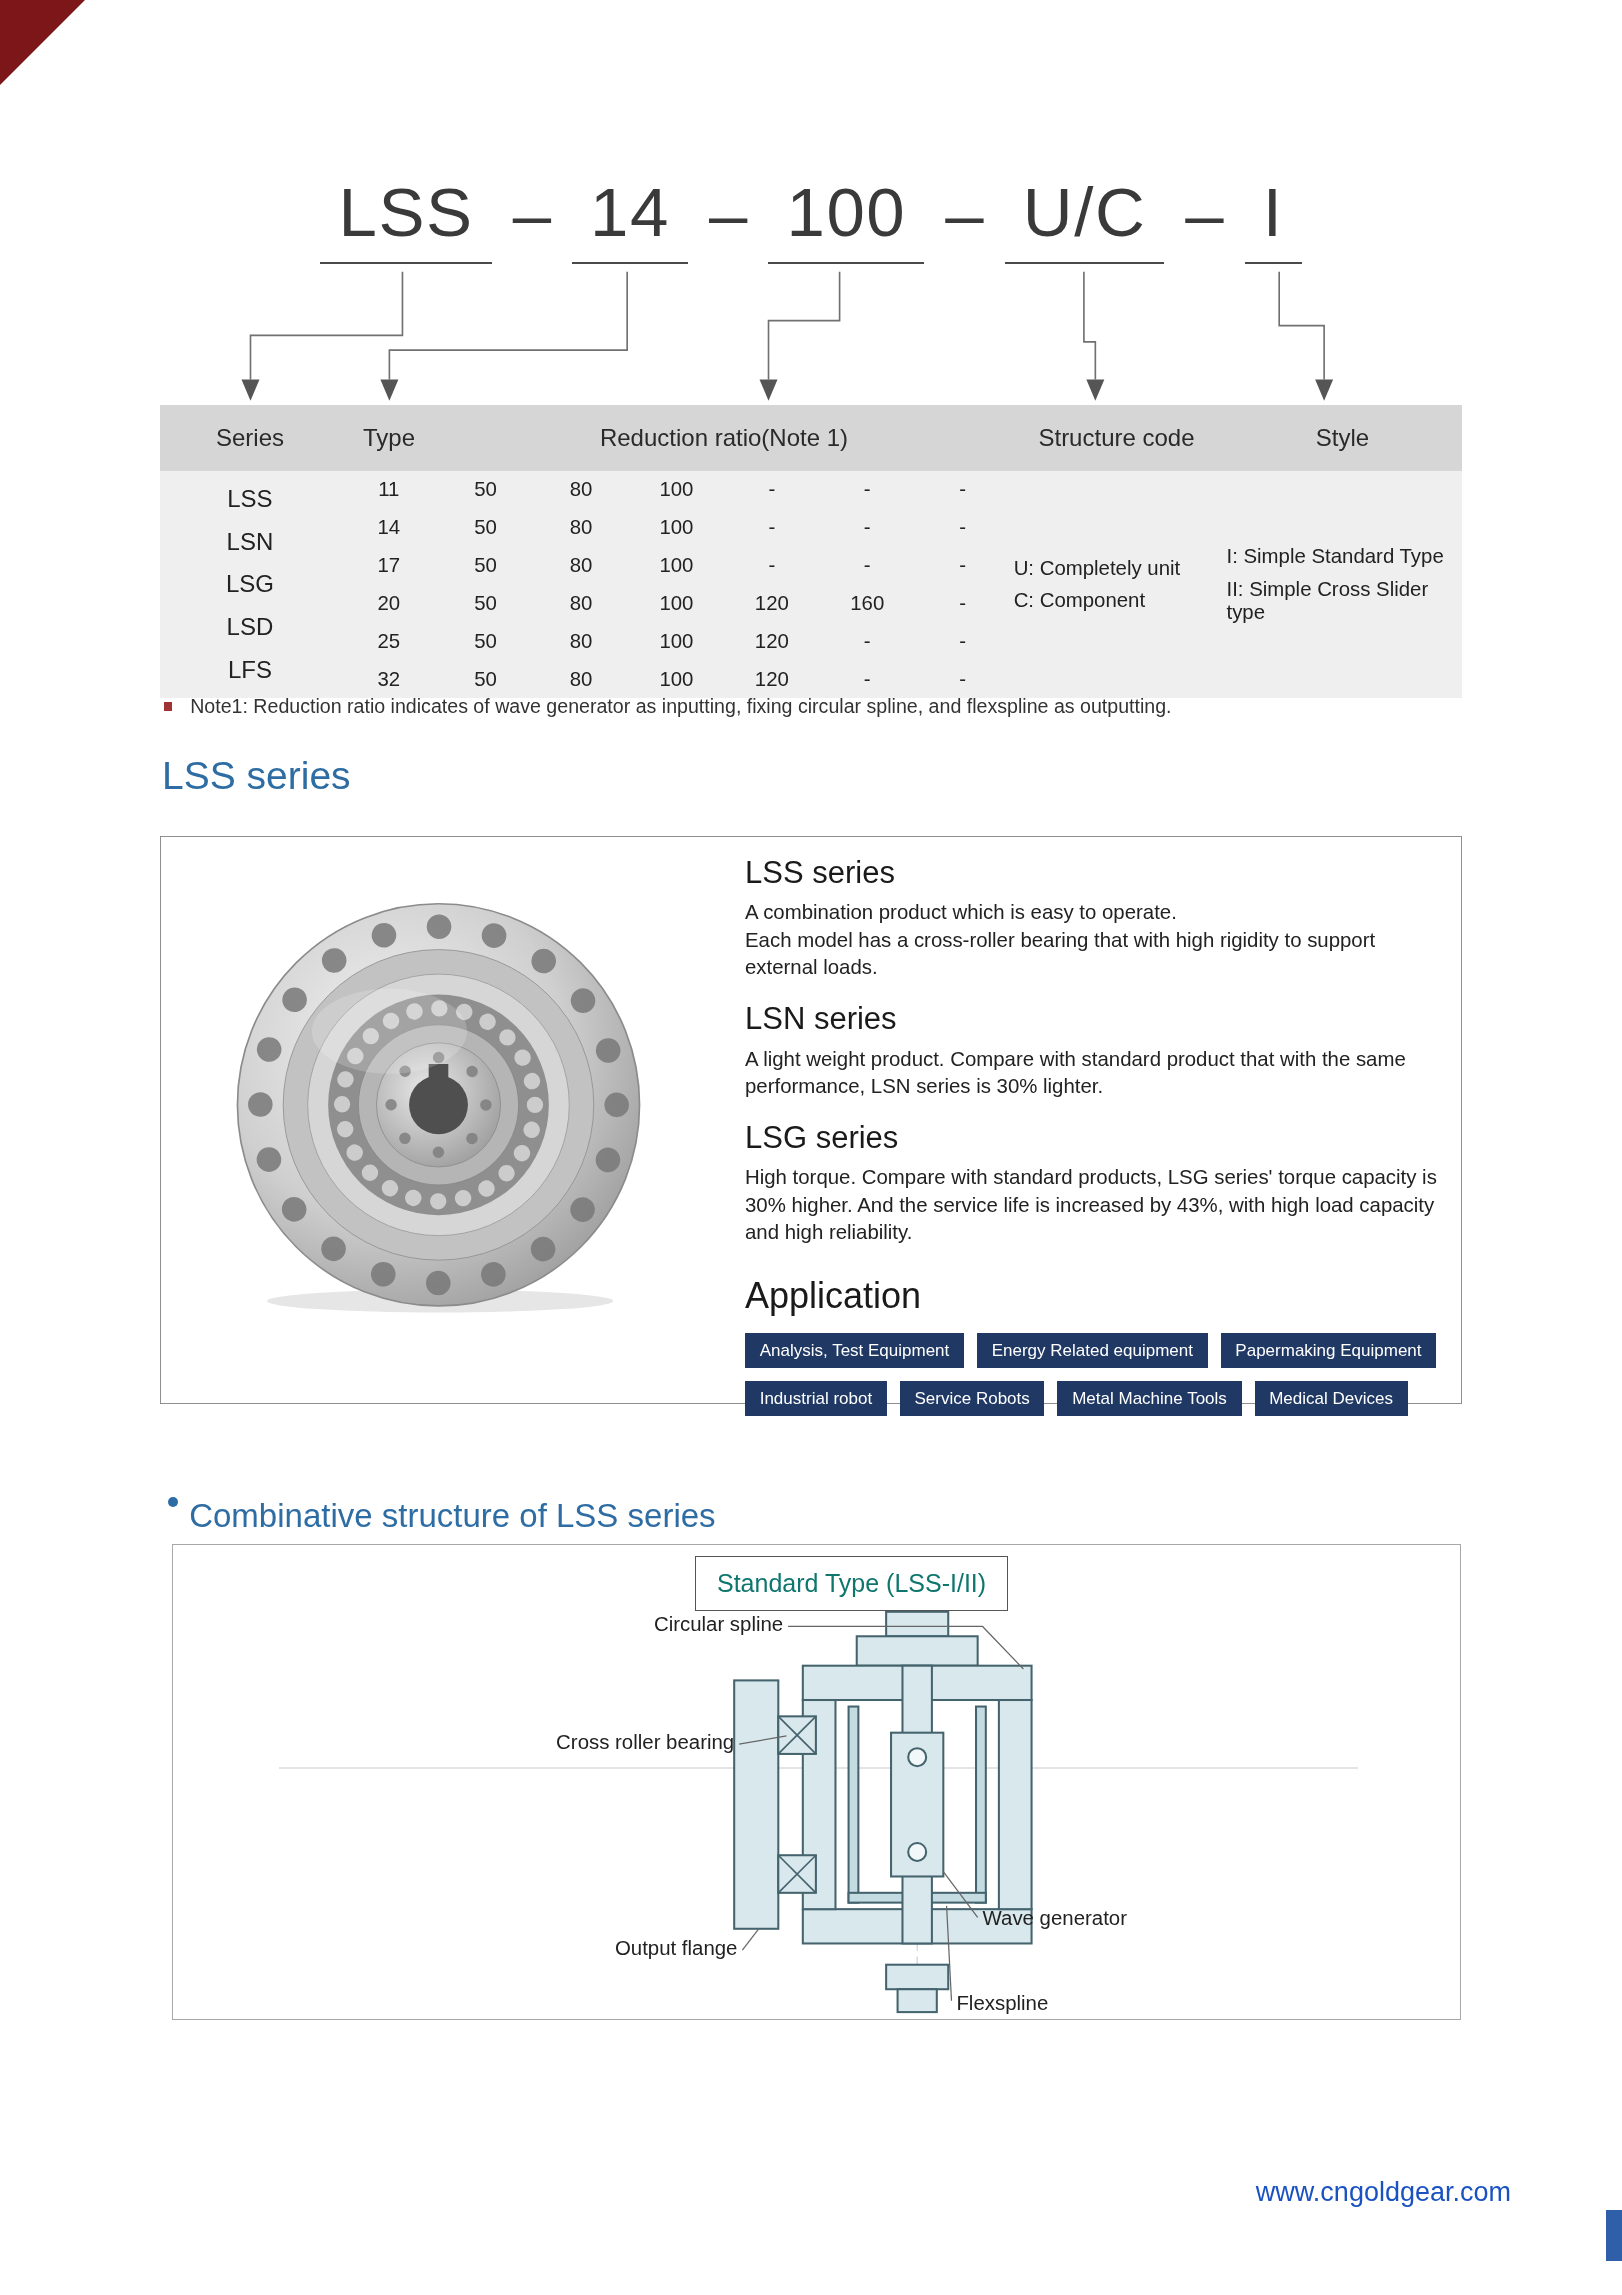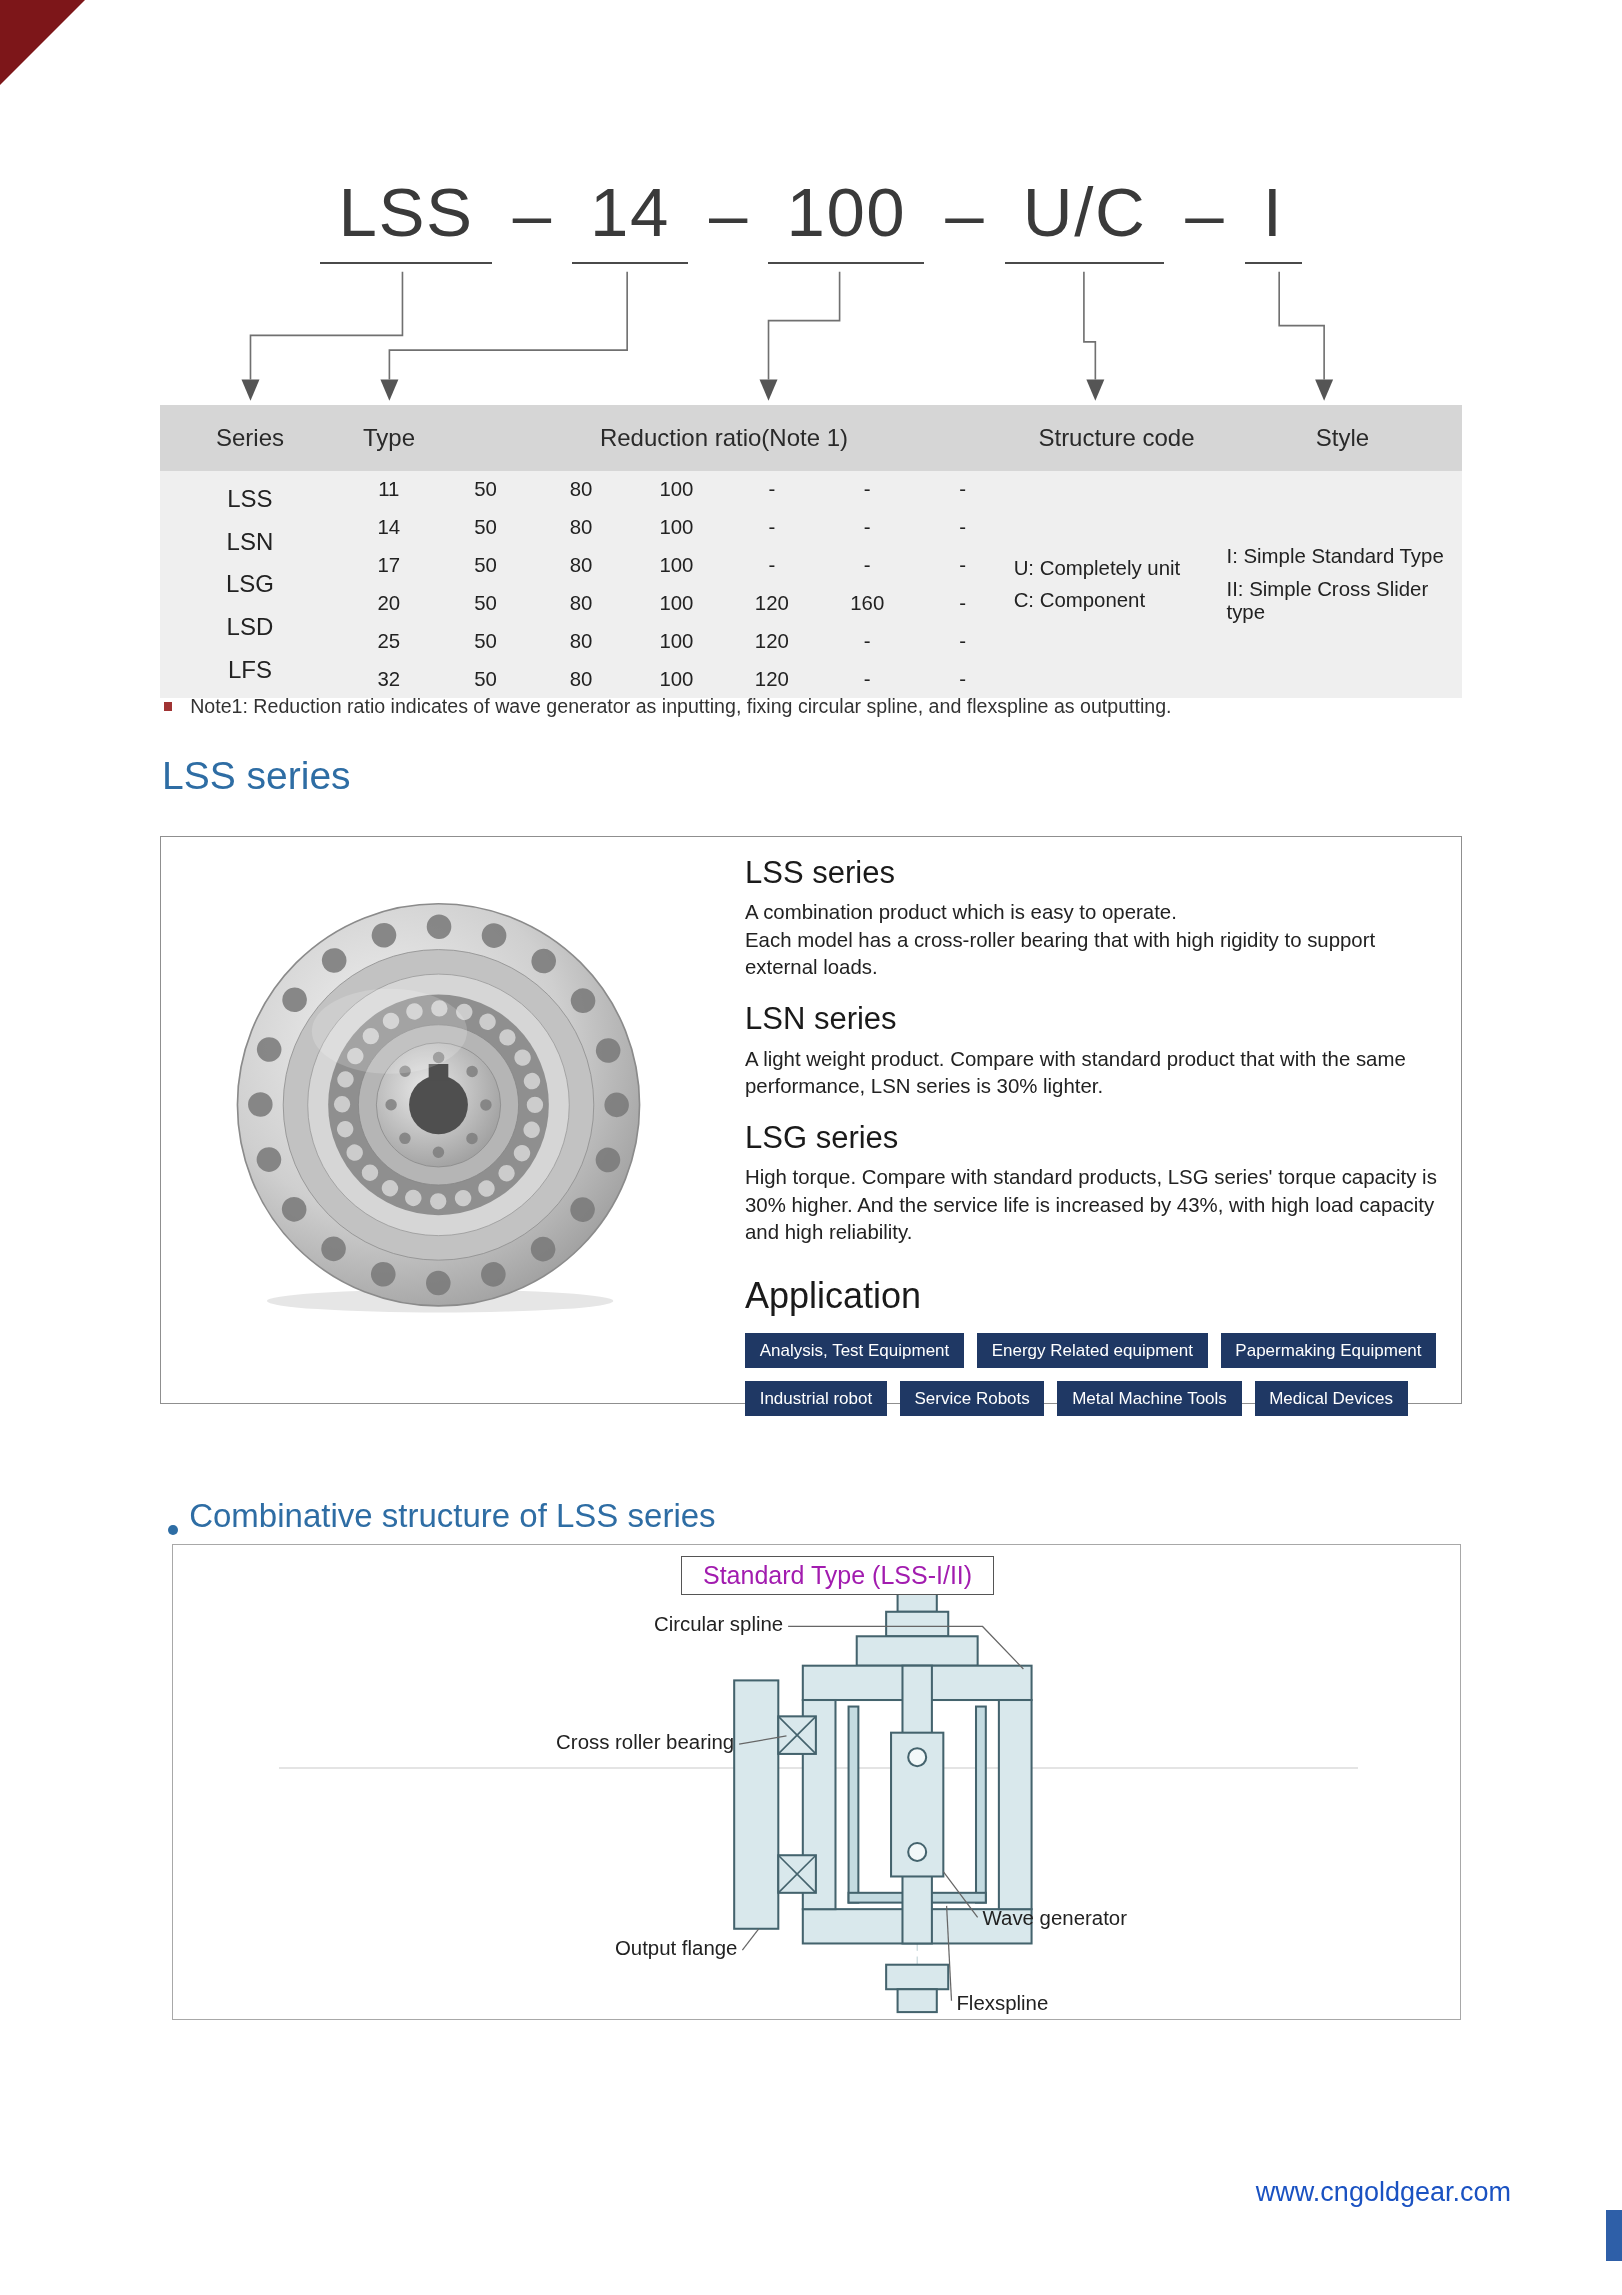--- a/index.html
+++ b/index.html
@@ -51,28 +51,28 @@
   .series-text { position: absolute; left: 584px; top: 11.4px; width: 708px; }
   .info-title { font-size: 31px; color: #1a1a1a; margin: 19.6px 0 8.2px; font-weight: 400; }
   .info-title.first { margin-top: 6.5px; }
   .info-para { font-size: 20.4px; line-height: 1.35; color: #222; white-space: pre-line; }
   .app-title { font-size: 36px; color: #1a1a1a; margin: 28px 0 16.4px; font-weight: 400; }
   .tag-row { display: flex; gap: 13px; margin-bottom: 13px; }
   .tag { background: #1f3864; color: #fff; font-size: 17px; padding: 7.4px 14.7px; white-space: nowrap; }
 
   
   .combin-heading { position: absolute; top: 1497px; left: 168px; font-size: 33px; color: #2e6da4;
-    display: flex; align-items: flex-end; gap: 11.4px; }
+    display: flex; align-items: flex-start; gap: 11.4px; }
   .bullet-dot { width: 9.8px; height: 9.8px; border-radius: 50%; background: #2e6da4; flex: none; }
 
   
   .structure-box { position: absolute; top: 1544px; left: 172px; width: 1289px; height: 476px;
     border: 0.8px solid #a8a8a8; background: #fff; overflow: hidden; }
-  .structure-title { position: absolute; left: 508px; top: 11.4px; border: 1.6px solid #555;
-    padding: 4px 21px; font-size: 25px; color: #a21caf; background: #fff; z-index: 2; }
+  .structure-title { position: absolute; left: 522px; top: 11.4px; border: 1.6px solid #555;
+    padding: 12px 21px; font-size: 25px; color: #0f766e; background: #fff; z-index: 2; }
   .centerline-faint { position: absolute; left: 106px; top: 222px; width: 1079px; height: 1.6px;
     background: #e4e4e4; }
   .diagram-svg { position: absolute; left: 319px; top: 39px; }
   .dg-label { font-size: 25px; fill: #222; font-family: "Liberation Sans", sans-serif; }
 
   
   .footer-link { position: absolute; top: 2177px; right: 111px; font-size: 27px; color: #1a52c2; }
   .edge-bar { position: absolute; right: 0; top: 2210px; width: 16.4px; height: 51px; background: #2e5fa8; }
 </style>
 </head>

